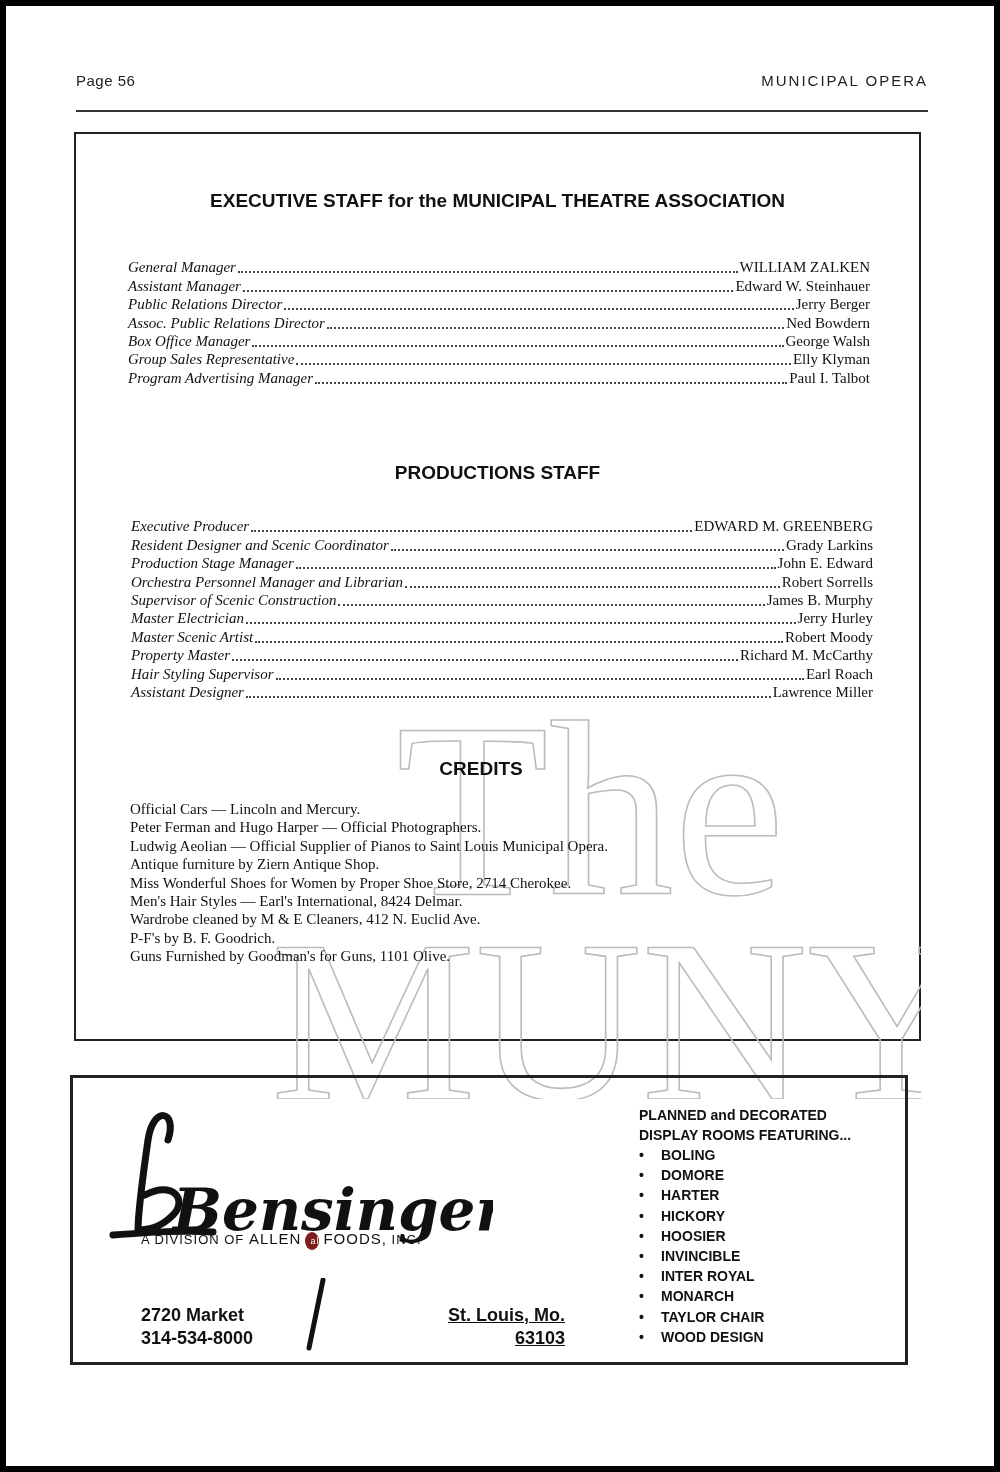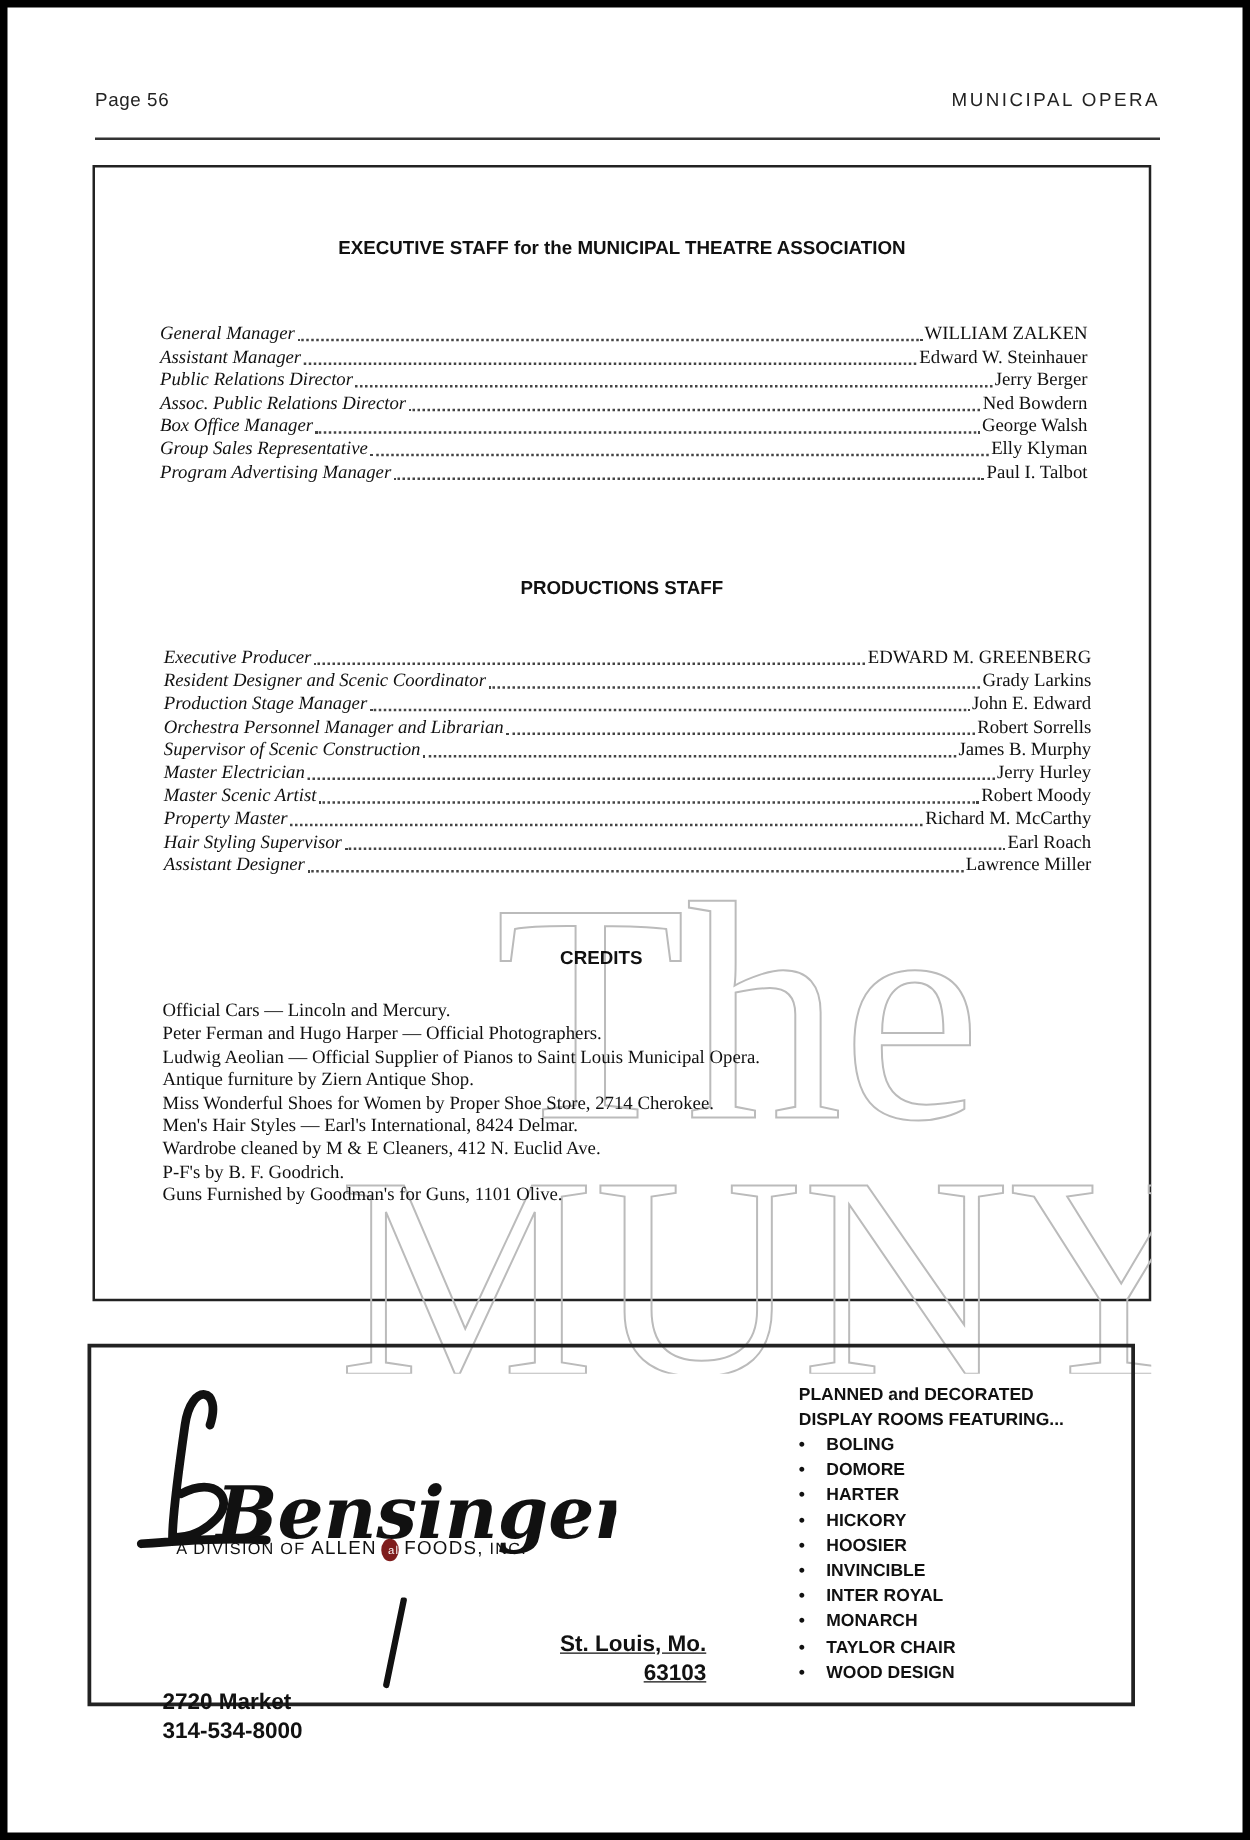--- a/index.html
+++ b/index.html
@@ -20,21 +20,21 @@
 
   .staff-box {
     position: absolute; left: 68px; top: 126px; width: 847px; height: 909px;
     border: 2px solid #222; box-sizing: border-box;
   }
   .watermark {
     position: absolute; left: 195px; top: 545px; width: 650px; height: 420px; pointer-events: none;
   }
   .section-title {
     position: absolute; left: 0; width: 100%; text-align: center;
-    font-family: "Liberation Sans", sans-serif; font-weight: bold; font-size: 15px; color: #111;
+    font-family: "Liberation Sans", sans-serif; font-weight: bold; font-size: 19px; color: #111;
   }
   .roster { position: absolute; width: 742px; }
   .roster .row {
     display: flex; align-items: flex-end; height: 18.4px; font-size: 15px; line-height: 18px;
   }
   .roster .role { font-style: italic; white-space: nowrap; }
   .roster .dots {
     flex: 1; overflow: hidden; white-space: nowrap; margin: 0 2px;
     border-bottom: 2px dotted #444; height: 0; position: relative; top: -3px;
   }
@@ -52,21 +52,21 @@
   }
   .ad-division .big { font-size: 15px; }
   .ad-division .al-mark {
     display: inline-block; width: 14px; height: 18px; background: #7f1d1d; border-radius: 50%;
     color: #fff; font-size: 9px; text-align: right; line-height: 18px; vertical-align: middle; margin: 0 4px;
   }
   .ad-tagline {
     position: absolute; left: 68px; top: 184px; font-size: 16.5px; font-weight: bold; color: #111; white-space: nowrap;
   }
   .ad-addr { position: absolute; font-size: 18px; font-weight: bold; line-height: 23px; color: #111; }
-  .ad-addr.left { left: 57px; top: 226px; margin-top: 46px; }
+  .ad-addr.left { left: 68px; top: 226px; }
   .ad-addr.right { left: 372px; top: 226px; text-align: right; width: 120px; text-decoration: underline; }
   .ad-stroke { position: absolute; left: 228px; top: 200px; width: 30px; height: 80px; }
   .ad-features {
     position: absolute; left: 566px; top: 27px; font-size: 14px; font-weight: bold; color: #111; line-height: 20px;
   }
   .ad-features .heading { white-space: nowrap; }
   .ad-features ul { list-style: none; margin: 0; padding: 0; }
   .ad-features li { padding-left: 0; white-space: nowrap; height: 20.2px; }
   .ad-features li .bullet { display: inline-block; width: 22px; font-size: 14px; }
 </style>

